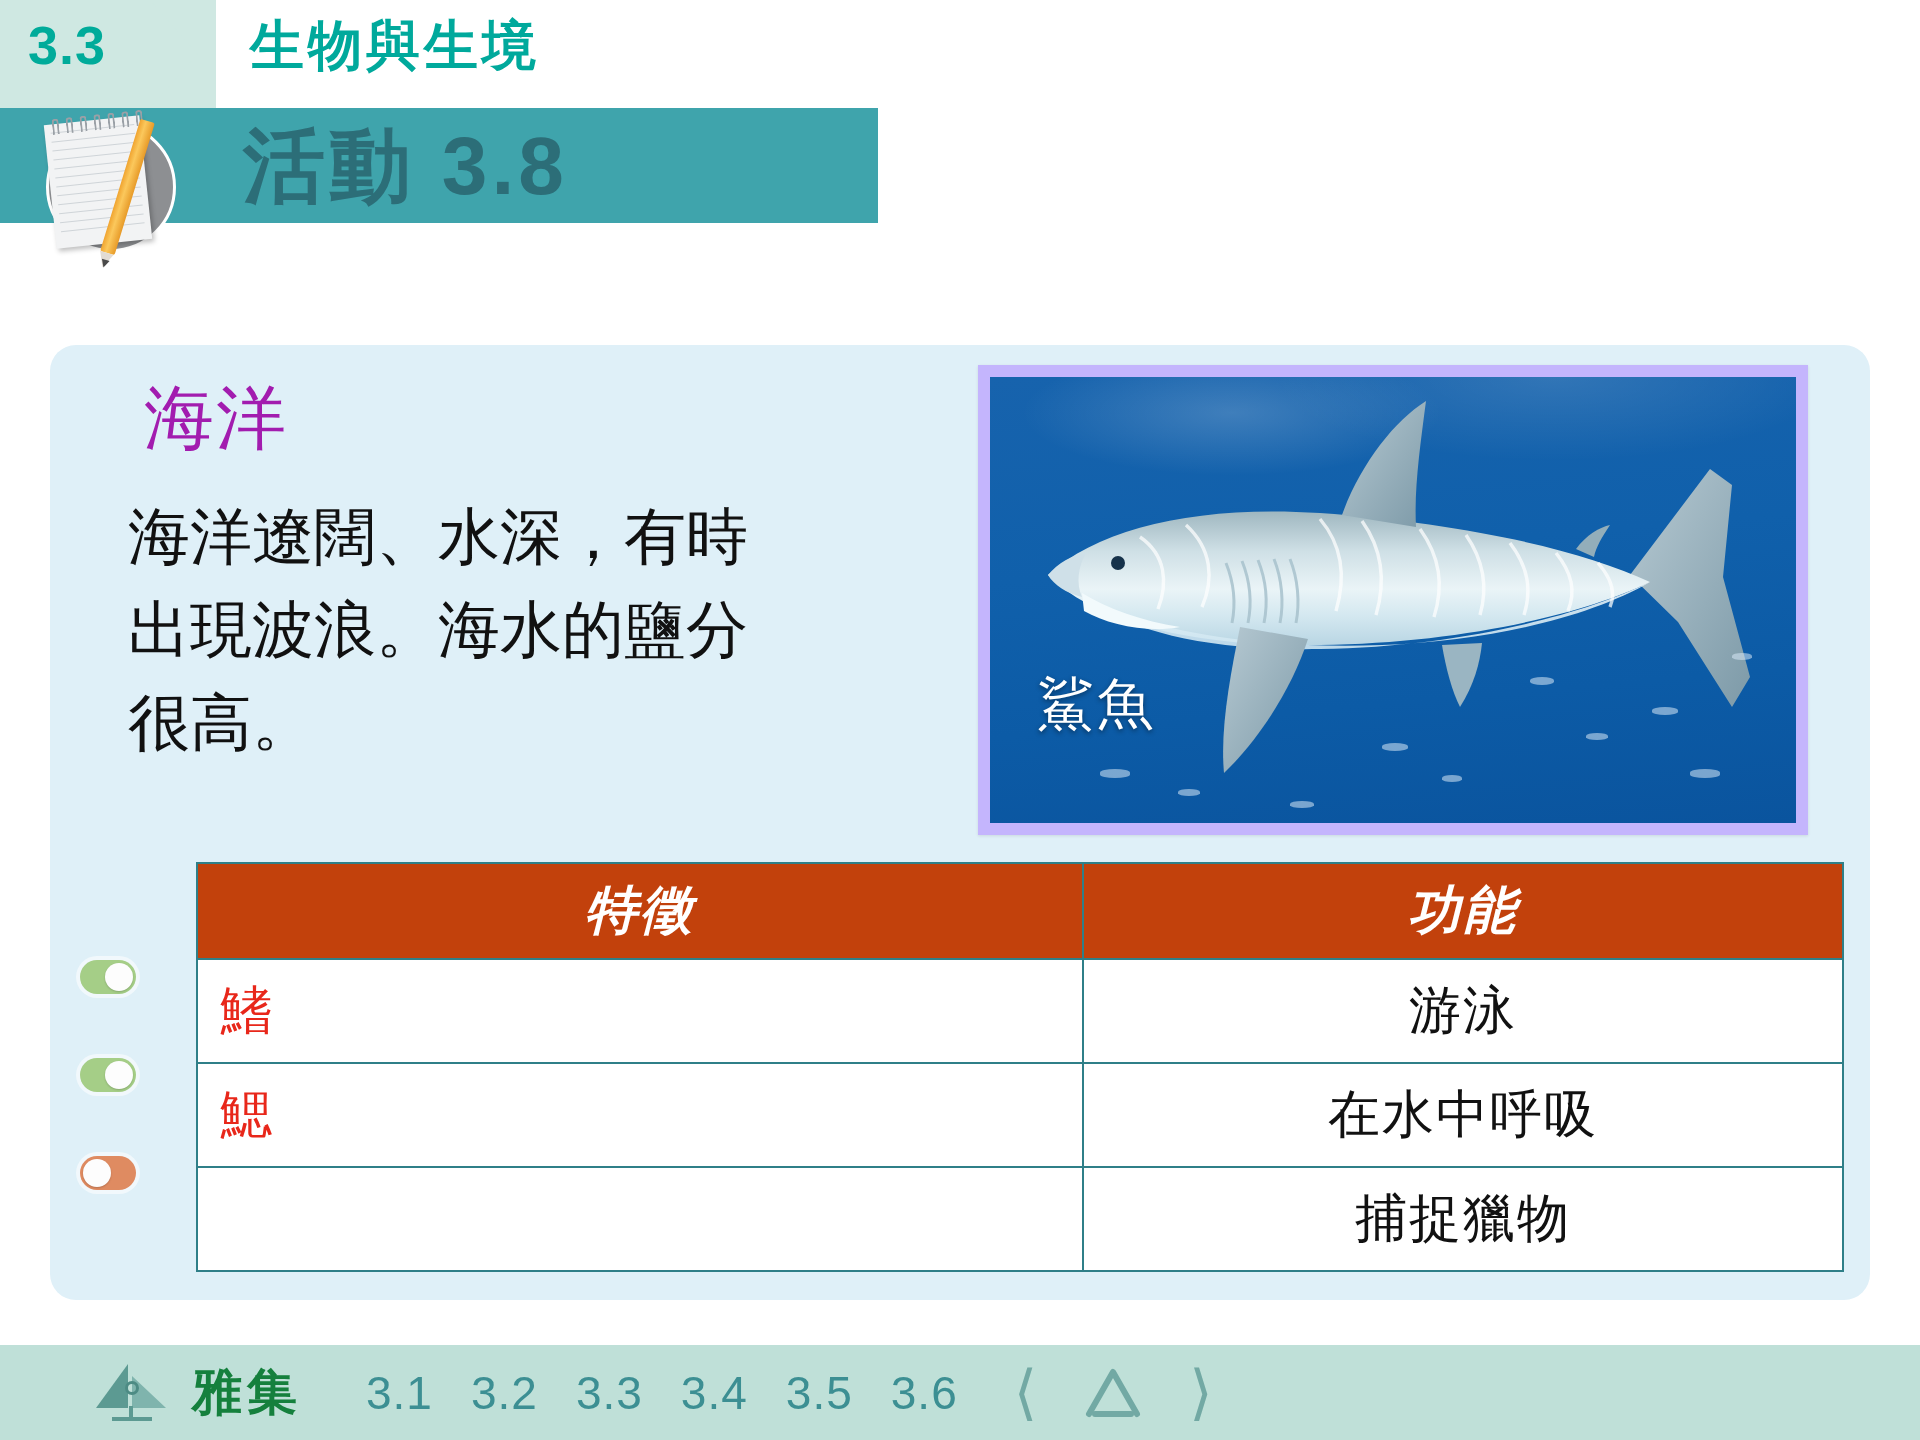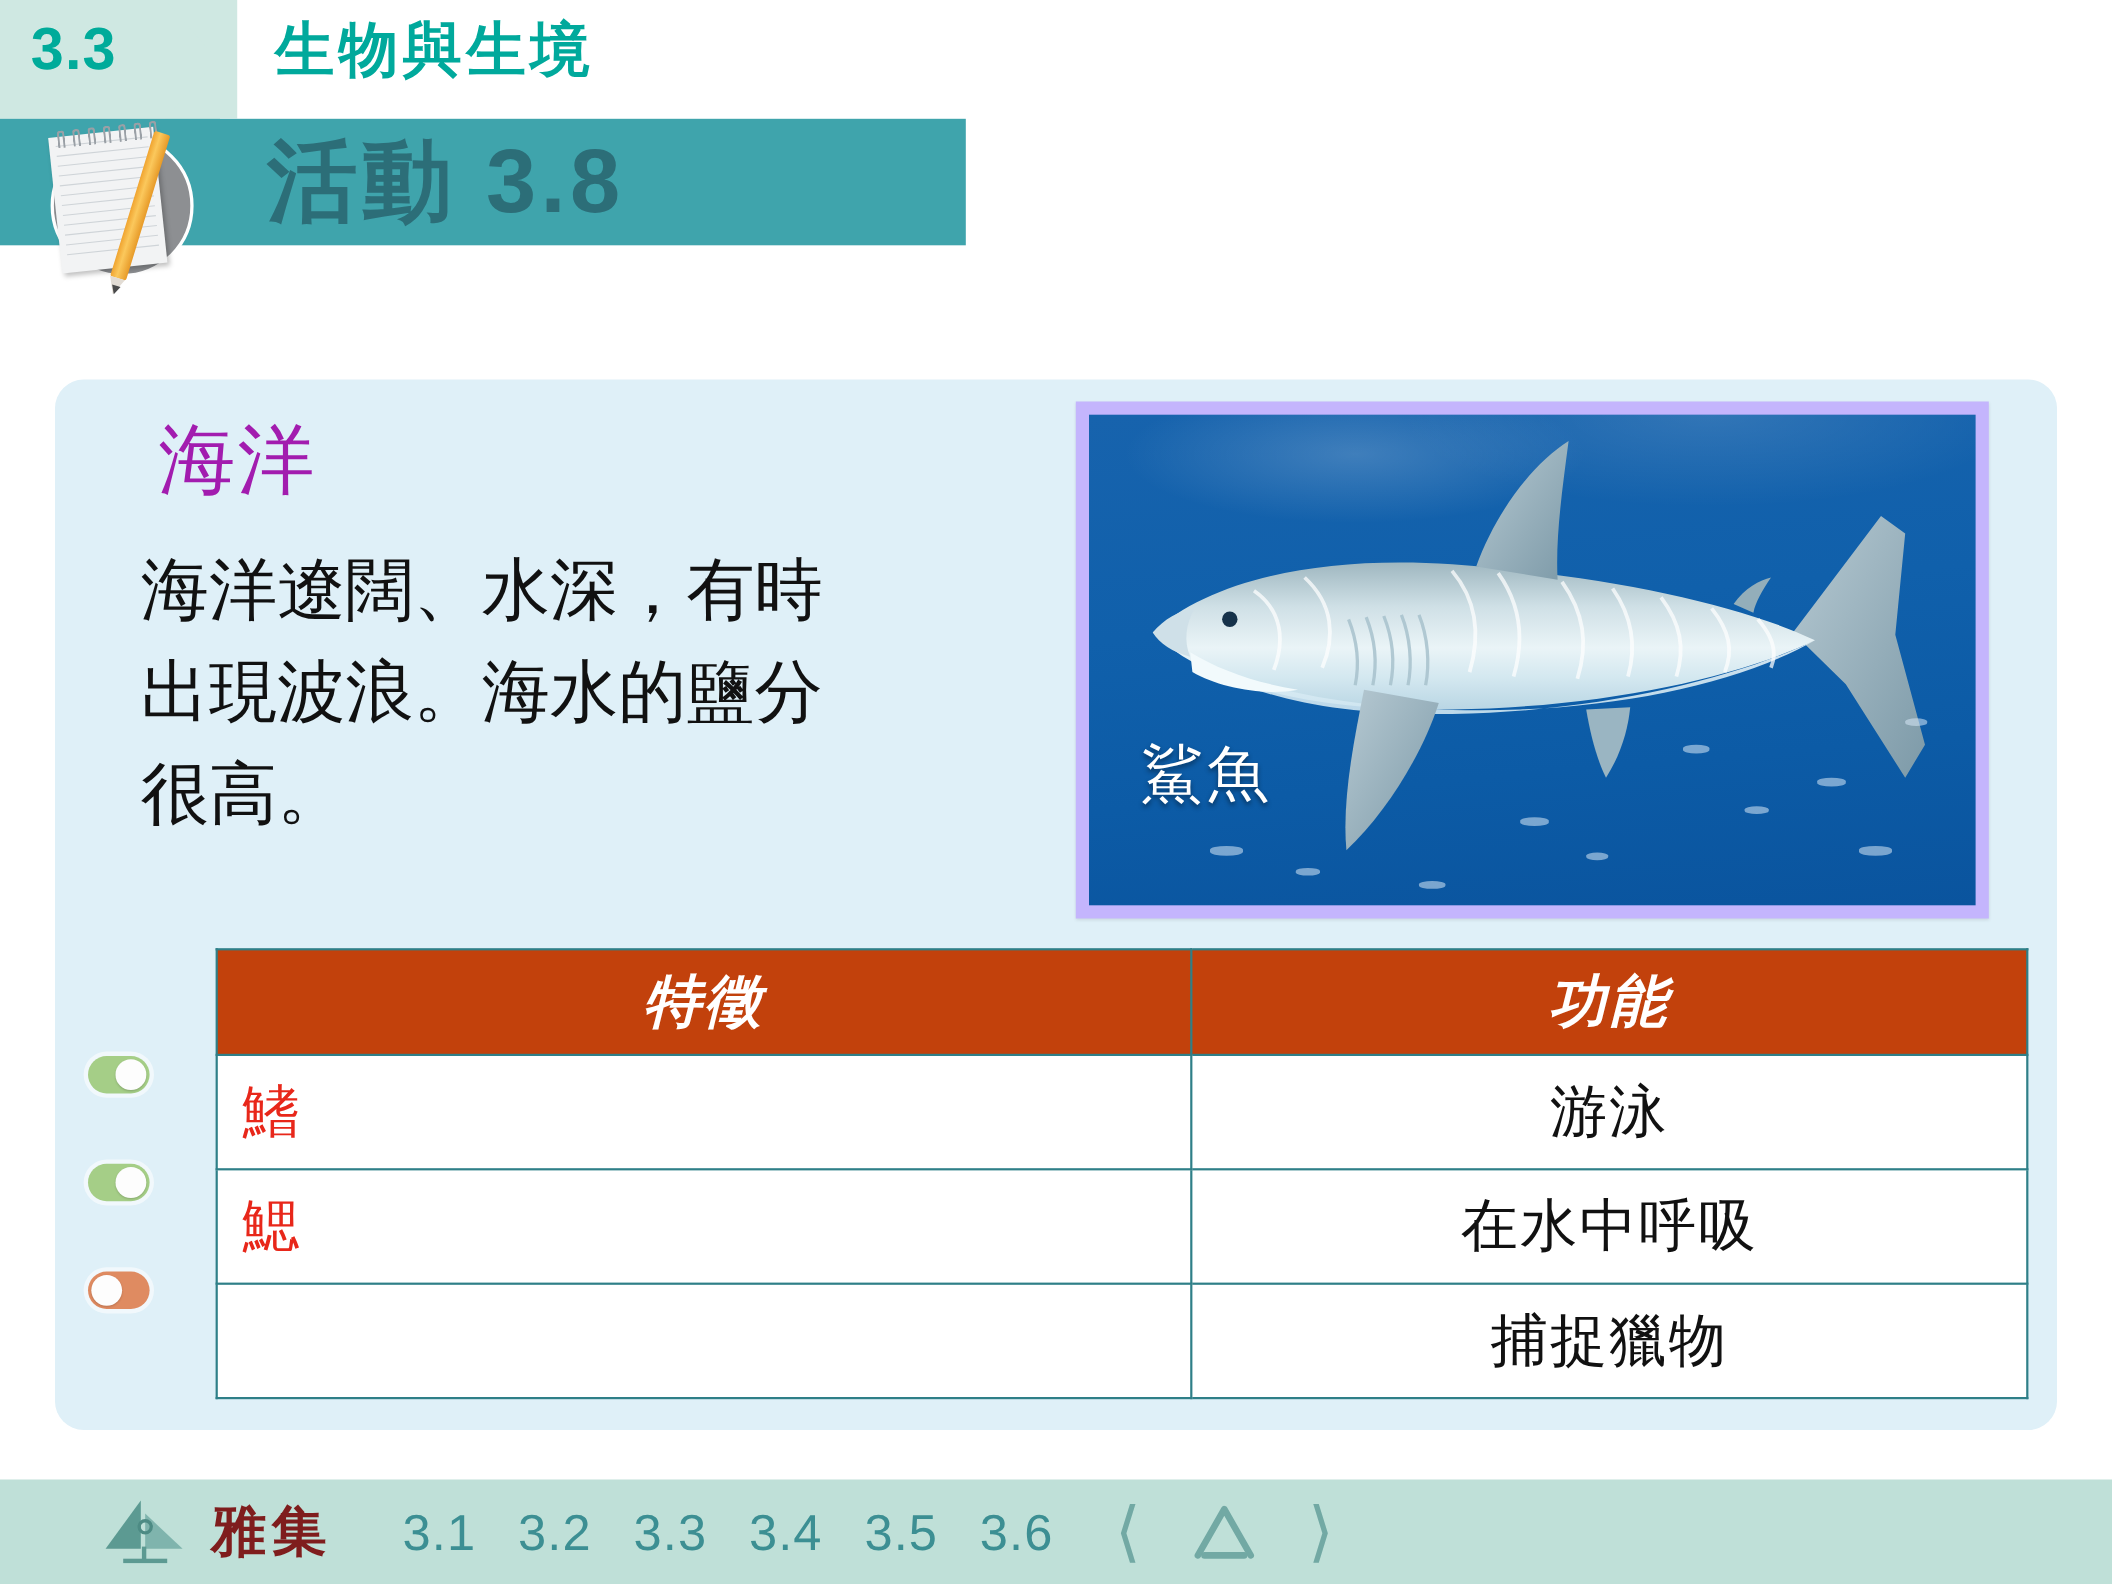--- a/index.html
+++ b/index.html
@@ -176,21 +176,21 @@
   .tgl.off .knob { left: 3px; }
 
   
   .footer {
     position: absolute; left: 0; top: 1345px; width: 1920px; height: 95px;
     background: #bfe0d8;
     display: flex; align-items: center;
   }
   .f-logo { margin-left: 88px; width: 86px; height: 62px; position: relative; }
   .f-brand {
-    margin-left: 18px; font-size: 50px; font-weight: bold; color: #7f1d1d;
+    margin-left: 18px; font-size: 50px; font-weight: bold; color: #15803d;
     letter-spacing: 5px;
   }
   .f-secs { margin-left: 64px; display: flex; gap: 38px; }
   .f-sec {
     font-size: 46px; font-weight: normal; color: #3c8f93; letter-spacing: 1px;
   }
   .f-slide {
     margin-left: 78px; font-size: 50px; font-weight: bold; color: #46837c;
     letter-spacing: 2px;
   }

